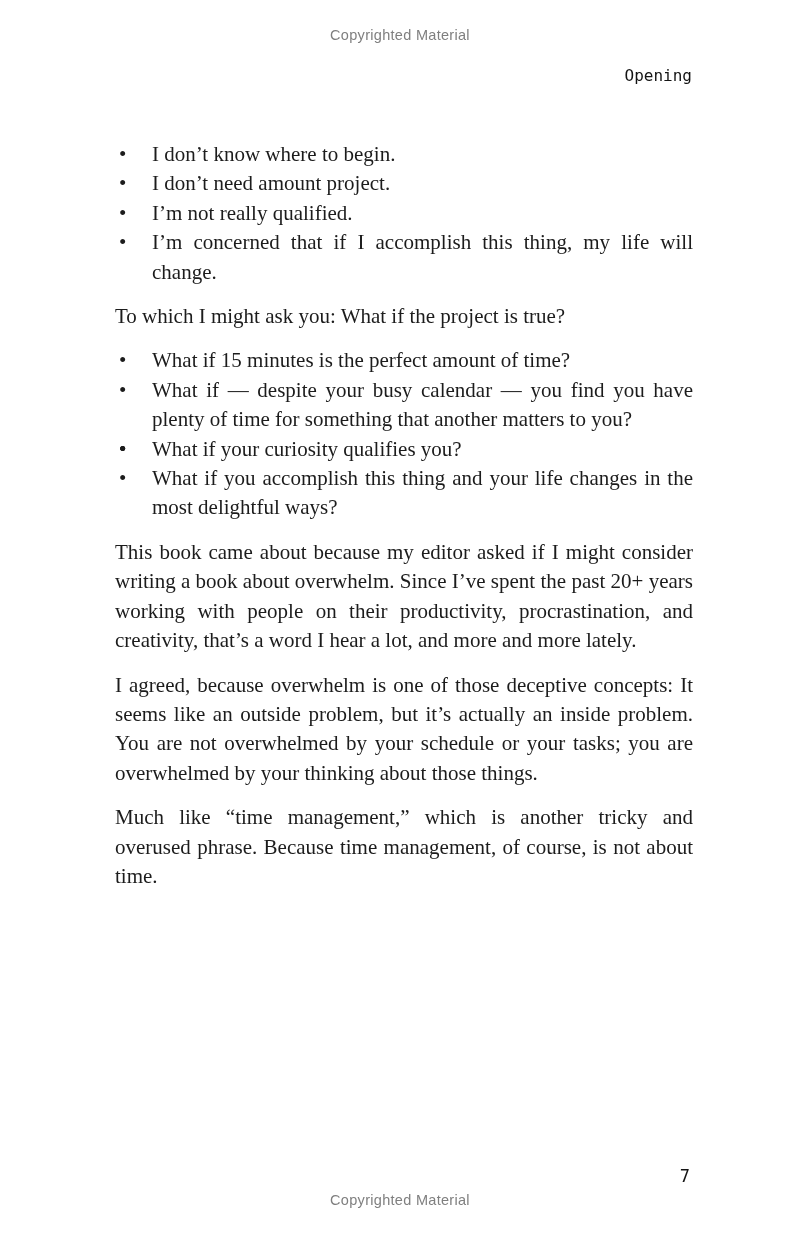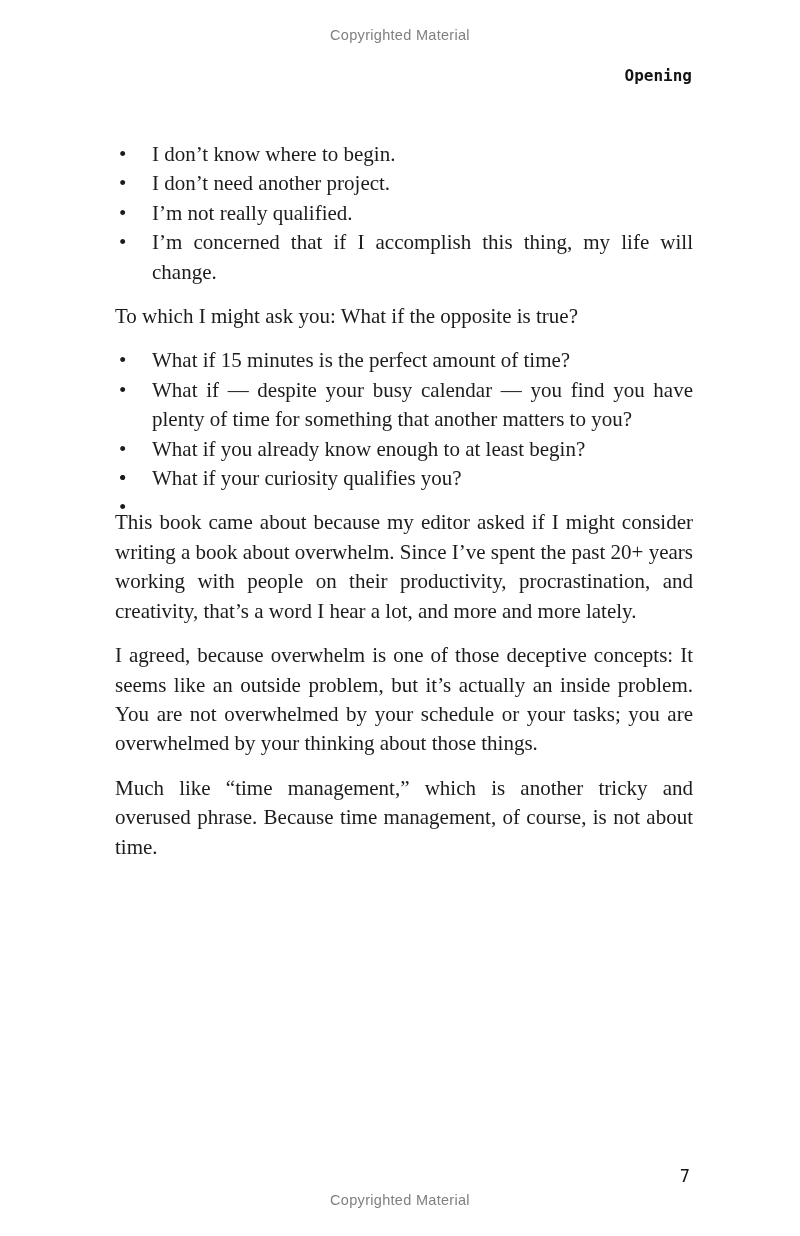--- a/index.html
+++ b/index.html
@@ -23,21 +23,21 @@
     letter-spacing: 0.3px;
   }
   .notice-top { top: 27px; }
   .notice-bottom { top: 1192px; }
   .running-header {
     position: absolute;
     top: 66px;
     right: 108px;
     font-family: "DejaVu Sans Mono", monospace;
     font-size: 16px;
-    font-weight: 700;
+    font-weight: 400;
     color: #141414;
   }
   .content {
     position: absolute;
     left: 115px;
     top: 140px;
     width: 578px;
     font-size: 21px;
     line-height: 29.4px;
     text-align: justify;
@@ -76,56 +76,56 @@
 
   <div class="content">
 
     <ul class="bullets">
       <li>
         <span class="bullet">•</span>
         <span>I don’t know where to begin.</span>
       </li>
       <li>
         <span class="bullet">•</span>
-        <span>I don’t need another project.</span>
+        <span>I don’t need amount project.</span>
       </li>
       <li>
         <span class="bullet">•</span>
         <span>I’m not really qualified.</span>
       </li>
       <li>
         <span class="bullet">•</span>
         <span>I’m concerned that if I accomplish this thing, my life will change.</span>
       </li>
     </ul>
 
-    <p class="para">To which I might ask you: What if the opposite is true?</p>
+    <p class="para">To which I might ask you: What if the project is true?</p>
 
     <ul class="bullets">
       <li>
         <span class="bullet">•</span>
         <span>What if 15 minutes is the perfect amount of time?</span>
       </li>
       <li>
         <span class="bullet">•</span>
         <span>What if — despite your busy calendar — you find you have plenty of time for something that another matters to you?</span>
       </li>
       <li>
         <span class="bullet">•</span>
-        <span>What if you already know enough to at least begin?</span>
       </li>
       <li>
         <span class="bullet">•</span>
       </li>
       <li>
         <span class="bullet">•</span>
         <span>What if your curiosity qualifies you?</span>
       </li>
       <li>
         <span class="bullet">•</span>
+        <span>What if you accomplish this thing and your life changes in the most delightful ways?</span>
       </li>
     </ul>
 
     <p class="para">This book came about because my editor asked if I might consider writing a book about overwhelm. Since I’ve spent the past 20+ years working with people on their productivity, procrastination, and creativity, that’s a word I hear a lot, and more and more lately.</p>
     <p class="para">I agreed, because overwhelm is one of those deceptive concepts: It seems like an outside problem, but it’s actually an inside prob­lem. You are not overwhelmed by your schedule or your tasks; you are overwhelmed by your thinking about those things.</p>
     <p class="para">Much like “time management,” which is another tricky and overused phrase. Because time management, of course, is not about time.</p>
 
   </div>
 
   <div class="page-number">7</div>

